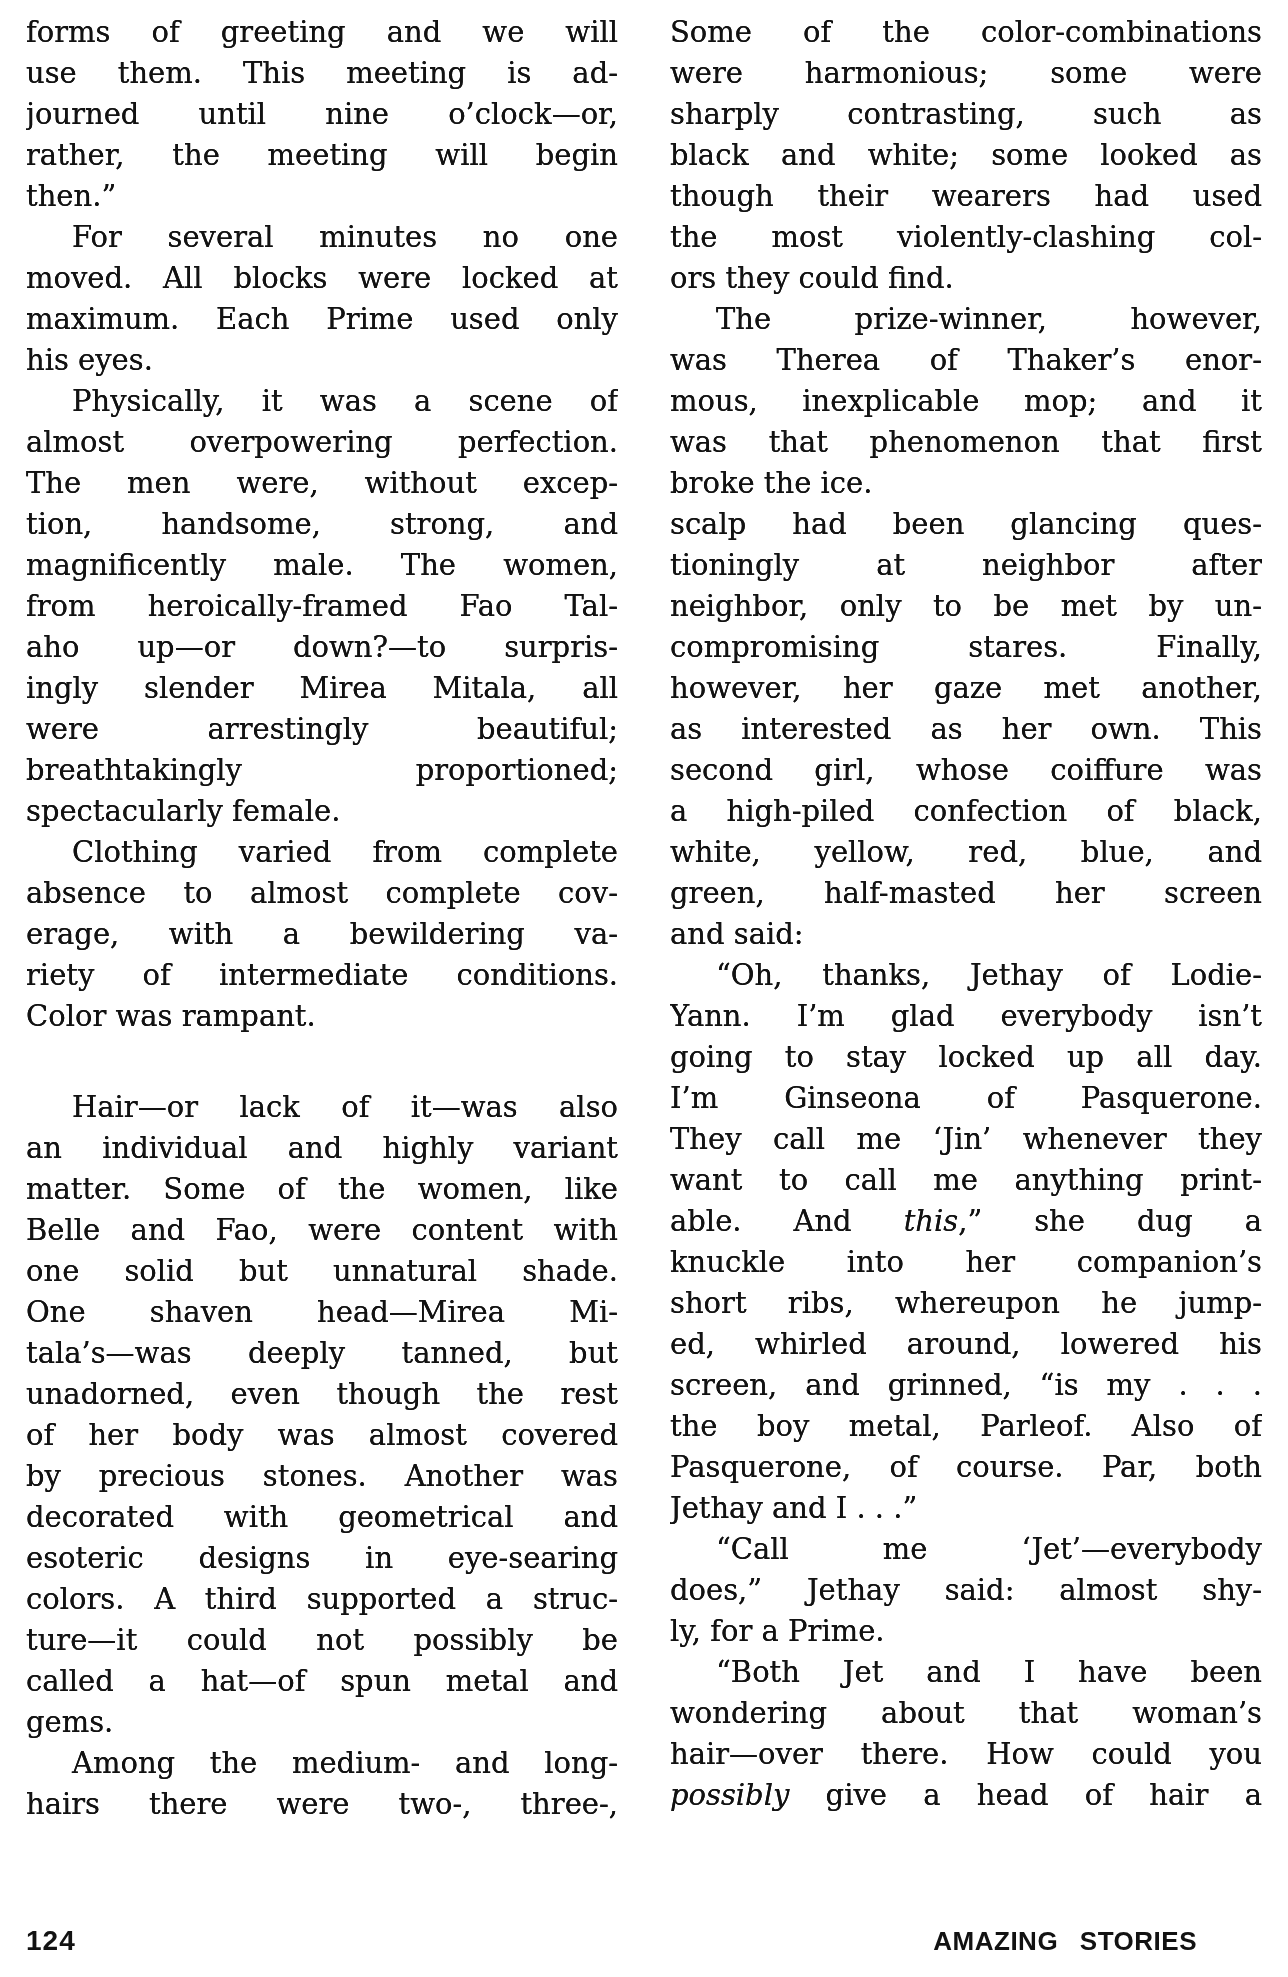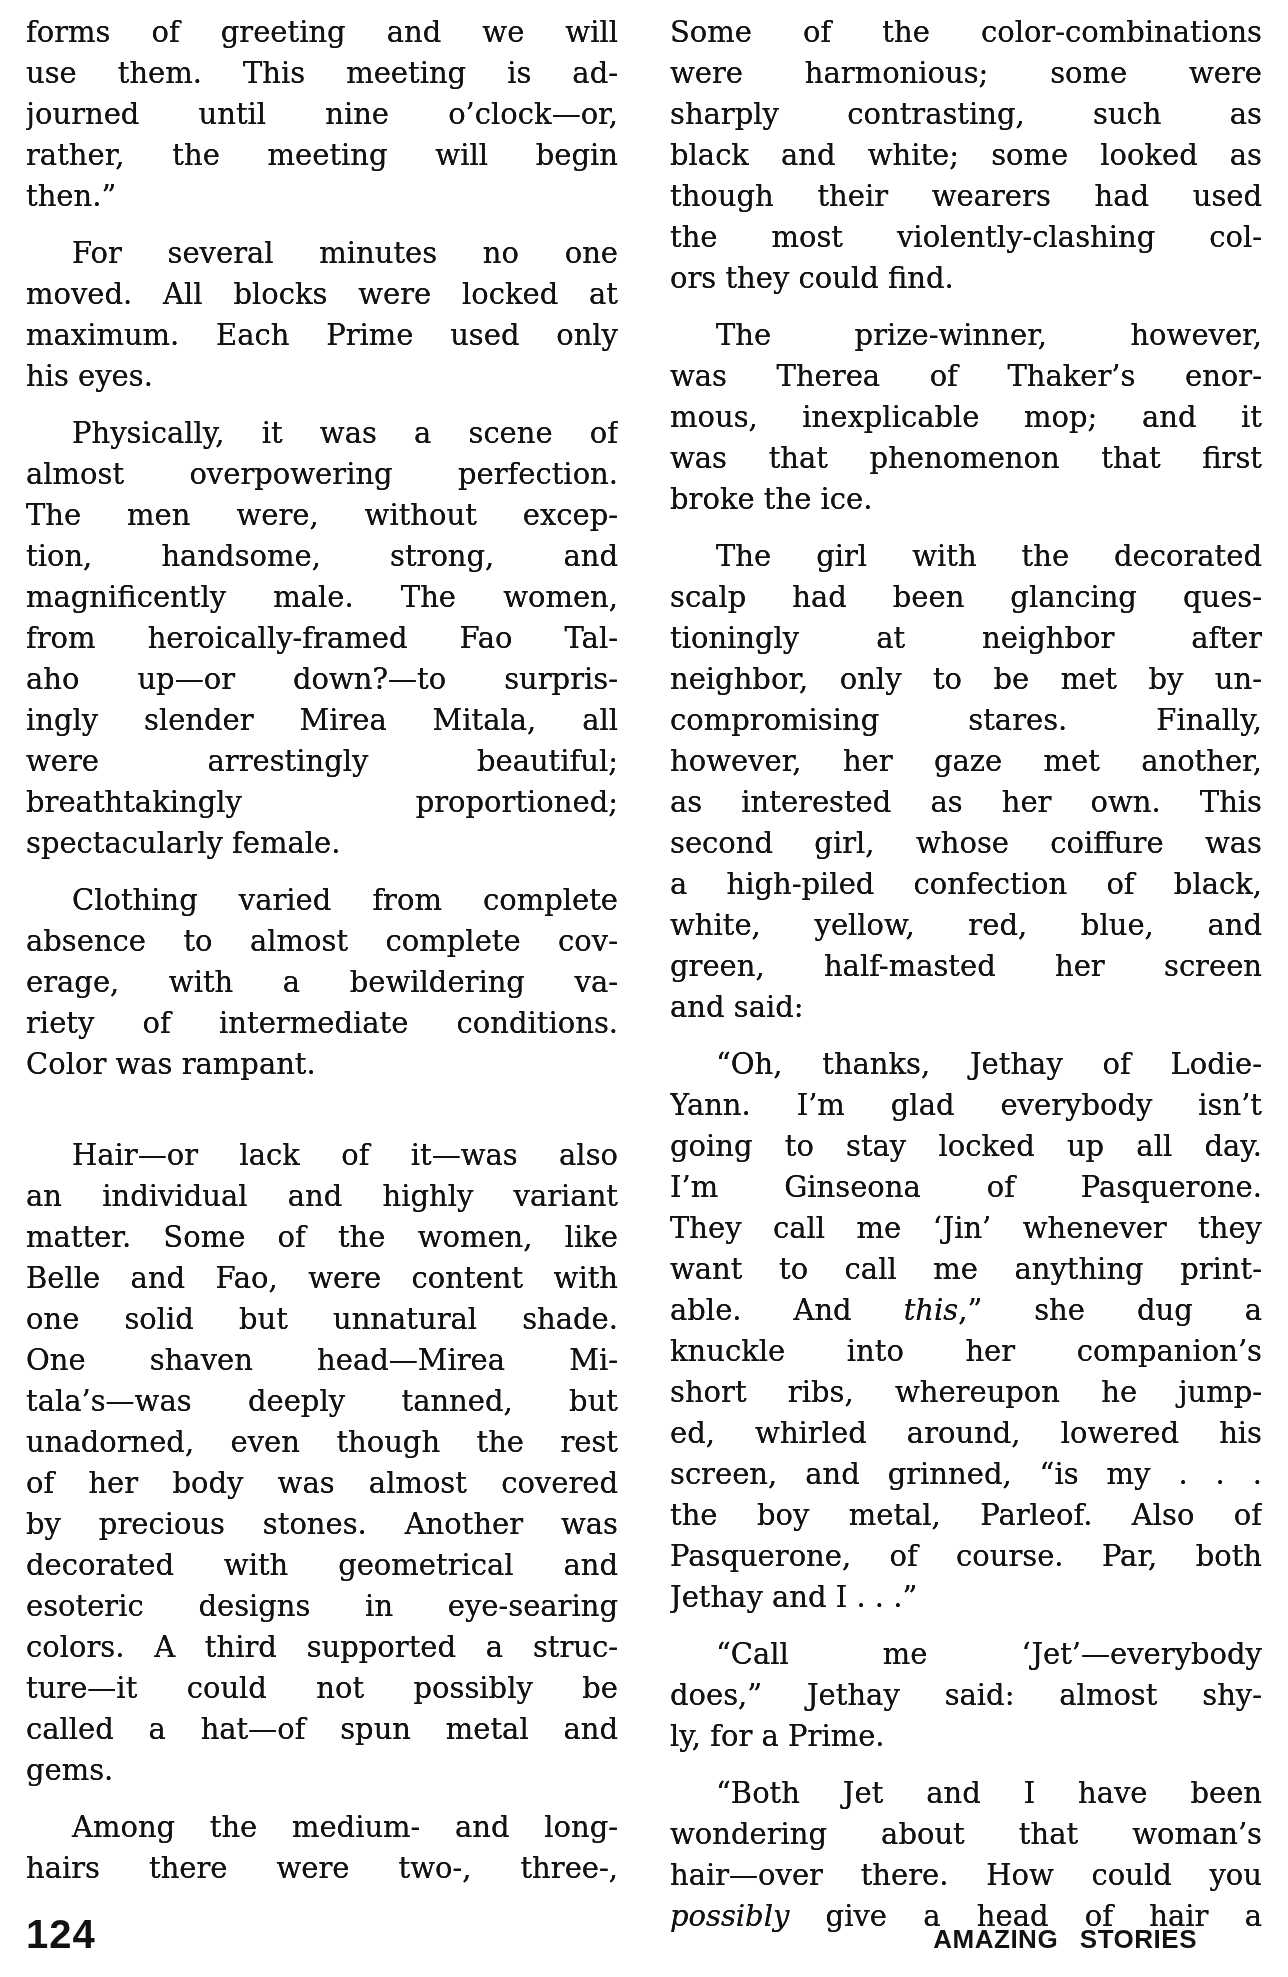--- a/index.html
+++ b/index.html
@@ -37,41 +37,40 @@
     line-height: 41px;
     height: 41px;
     overflow: hidden;
     text-align: justify;
     text-align-last: justify;
     text-shadow: 0 0 0.6px currentColor;
     white-space: normal;
   }
   .line.first {
     text-indent: 46px;
-    margin-top: 16px;
   }
   .line.last {
     text-align-last: left;
   }
   .line i {
     font-style: italic;
   }
   .footer {
     position: absolute;
     left: 26px;
     right: 91px;
     bottom: 20px;
     display: flex;
     justify-content: space-between;
     align-items: baseline;
     font-family: "Liberation Sans", sans-serif;
     font-weight: 700;
   }
   .page-number {
-    font-size: 40px;
+    font-size: 28px;
     letter-spacing: 1px;
   }
   .magazine-title {
     font-size: 26px;
     letter-spacing: 0.5px;
     word-spacing: 14px;
   }
 </style>
 </head>
 <body>
@@ -147,21 +146,20 @@
           <div class="line last">ors they could find.</div>
         </div>
         <div class="para">
           <div class="line first">The prize-winner, however,</div>
           <div class="line">was Therea of Thaker’s enor-</div>
           <div class="line">mous, inexplicable mop; and it</div>
           <div class="line">was that phenomenon that first</div>
           <div class="line last">broke the ice.</div>
         </div>
         <div class="para">
-          <div class="line first">The girl with the decorated</div>
           <div class="line">scalp had been glancing ques-</div>
           <div class="line">tioningly at neighbor after</div>
           <div class="line">neighbor, only to be met by un-</div>
           <div class="line">compromising stares. Finally,</div>
           <div class="line">however, her gaze met another,</div>
           <div class="line">as interested as her own. This</div>
           <div class="line">second girl, whose coiffure was</div>
           <div class="line">a high-piled confection of black,</div>
           <div class="line">white, yellow, red, blue, and</div>
           <div class="line">green, half-masted her screen</div>

